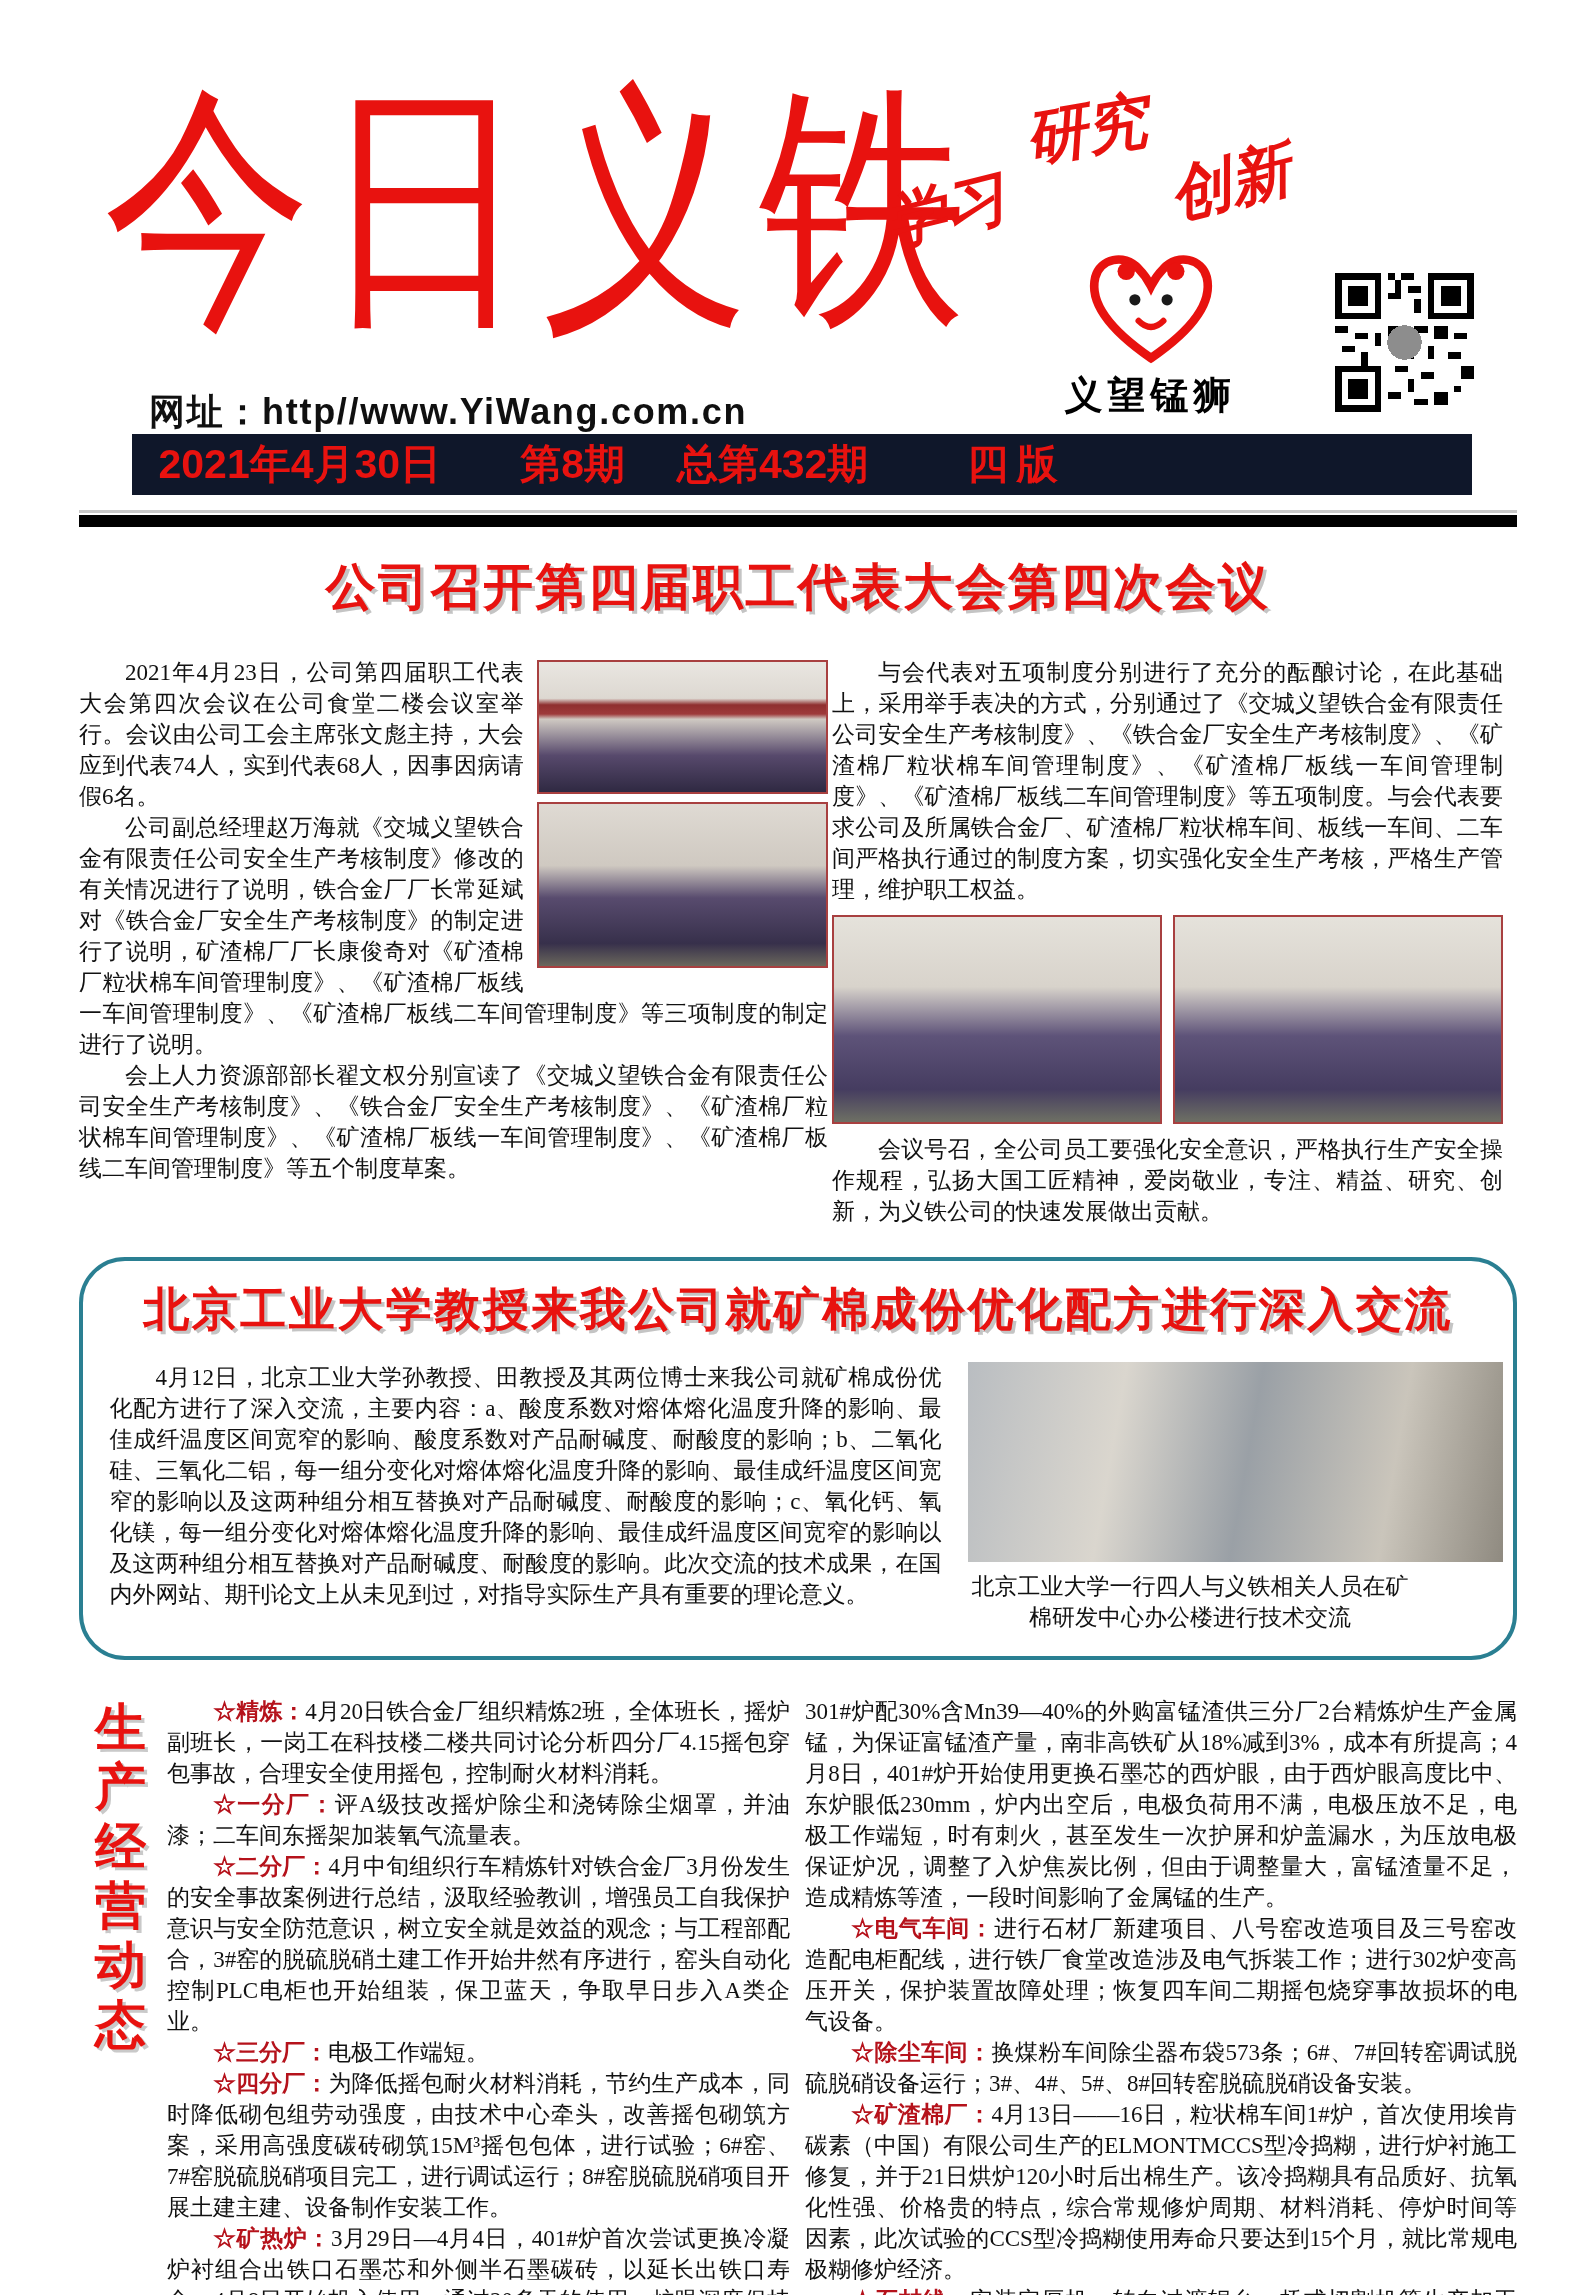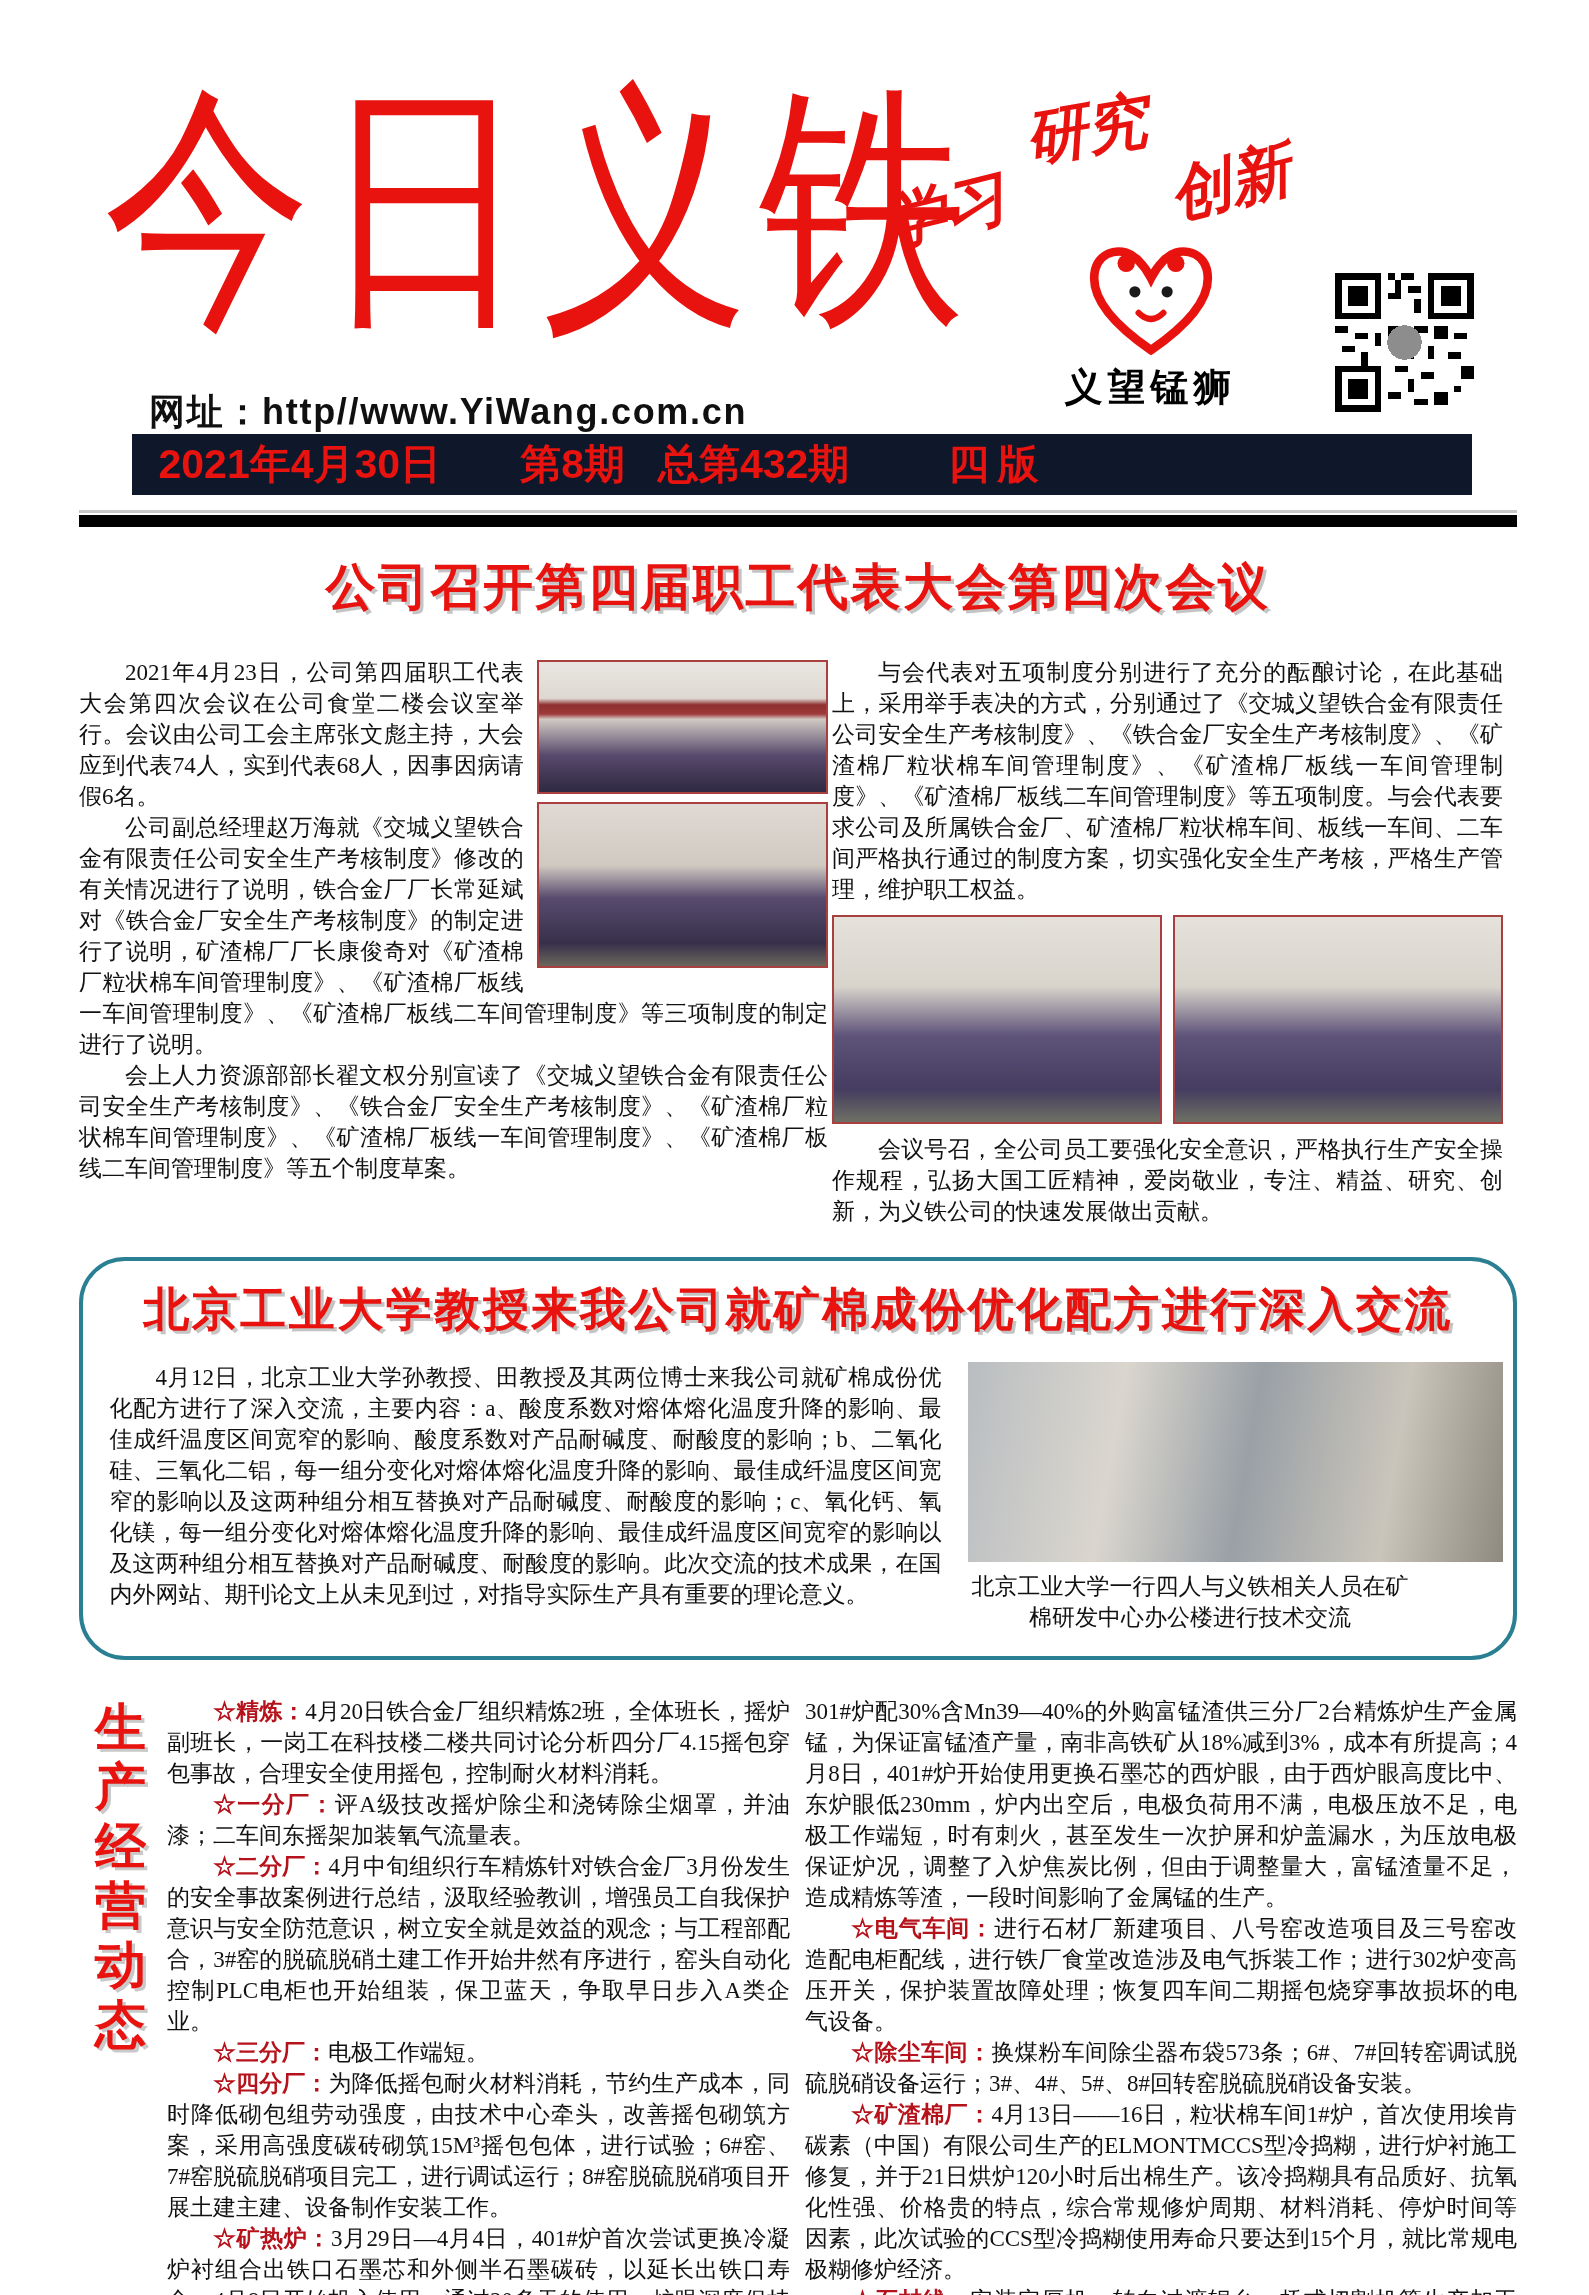--- a/index.html
+++ b/index.html
@@ -9,32 +9,32 @@
   .paper-title{position:absolute;left:104px;top:81px;font-size:207px;line-height:1;
 inf    font-weight:bold;color:#e8120f;letter-spacing:11.6px;transform:scaleY(1.25);
     transform-origin:top left;font-family:"Liberation Serif",serif;white-space:nowrap;}
   .site-url{position:absolute;left:149px;top:388px;font-size:36px;font-weight:bold;color:#101010;
     font-family:"Liberation Sans",sans-serif;letter-spacing:1.7px;}
   .slogan-word{position:absolute;color:#e8120f;font-weight:bold;font-size:61px;font-style:italic;
     font-family:"Liberation Serif",serif;white-space:nowrap;}
   .slogan-1{left:884px;top:170px;transform:rotate(-14deg);}
   .slogan-2{left:1025px;top:89px;transform:rotate(-10deg);}
   .slogan-3{left:1169px;top:142px;transform:rotate(-14deg);}
-  .logo-box{position:absolute;left:1053px;top:236px;width:195px;text-align:center;}
+  .logo-box{position:absolute;left:1053px;top:244px;width:195px;text-align:center;}
   .logo-box svg{display:block;margin:0 auto;}
   .logo-text{font-size:38px;font-weight:bold;color:#000;letter-spacing:5px;
     font-family:"Liberation Sans",sans-serif;margin-top:1.7px;}
   .qr{position:absolute;left:1335px;top:273px;width:139px;height:139px;}
   
   .datebar{position:absolute;left:132px;top:434px;width:1340px;height:61px;background:#0f172a;
     display:flex;align-items:center;color:#e8120f;font-weight:bold;font-size:41px;
     font-family:"Liberation Sans",sans-serif;white-space:nowrap;}
   .datebar .d1{margin-left:26.5px;}
   .datebar .d2{margin-left:79px;}
-  .datebar .d3{margin-left:33px;}
+  .datebar .d3{margin-left:52px;}
   .datebar .d4{margin-left:99px;letter-spacing:8.3px;}
   .rule{position:absolute;left:79px;top:510px;width:1438px;}
   .rule-thin{height:2.5px;background:#c7c7c7;}
   .rule-thick{height:11.6px;background:#000;margin-top:2.5px;}
   
   .main{position:absolute;left:79px;top:547px;width:1438px;}
   .headline{font-family:"Liberation Sans",sans-serif;font-weight:bold;color:#e8120f;
     text-align:center;text-shadow:3.3px 3.3px 0 #c4c4c4;letter-spacing:2.5px;}
   .a1-title{font-size:50px;margin:6.6px 0 36px 0;}
   .cols{display:flex;gap:4px;}

